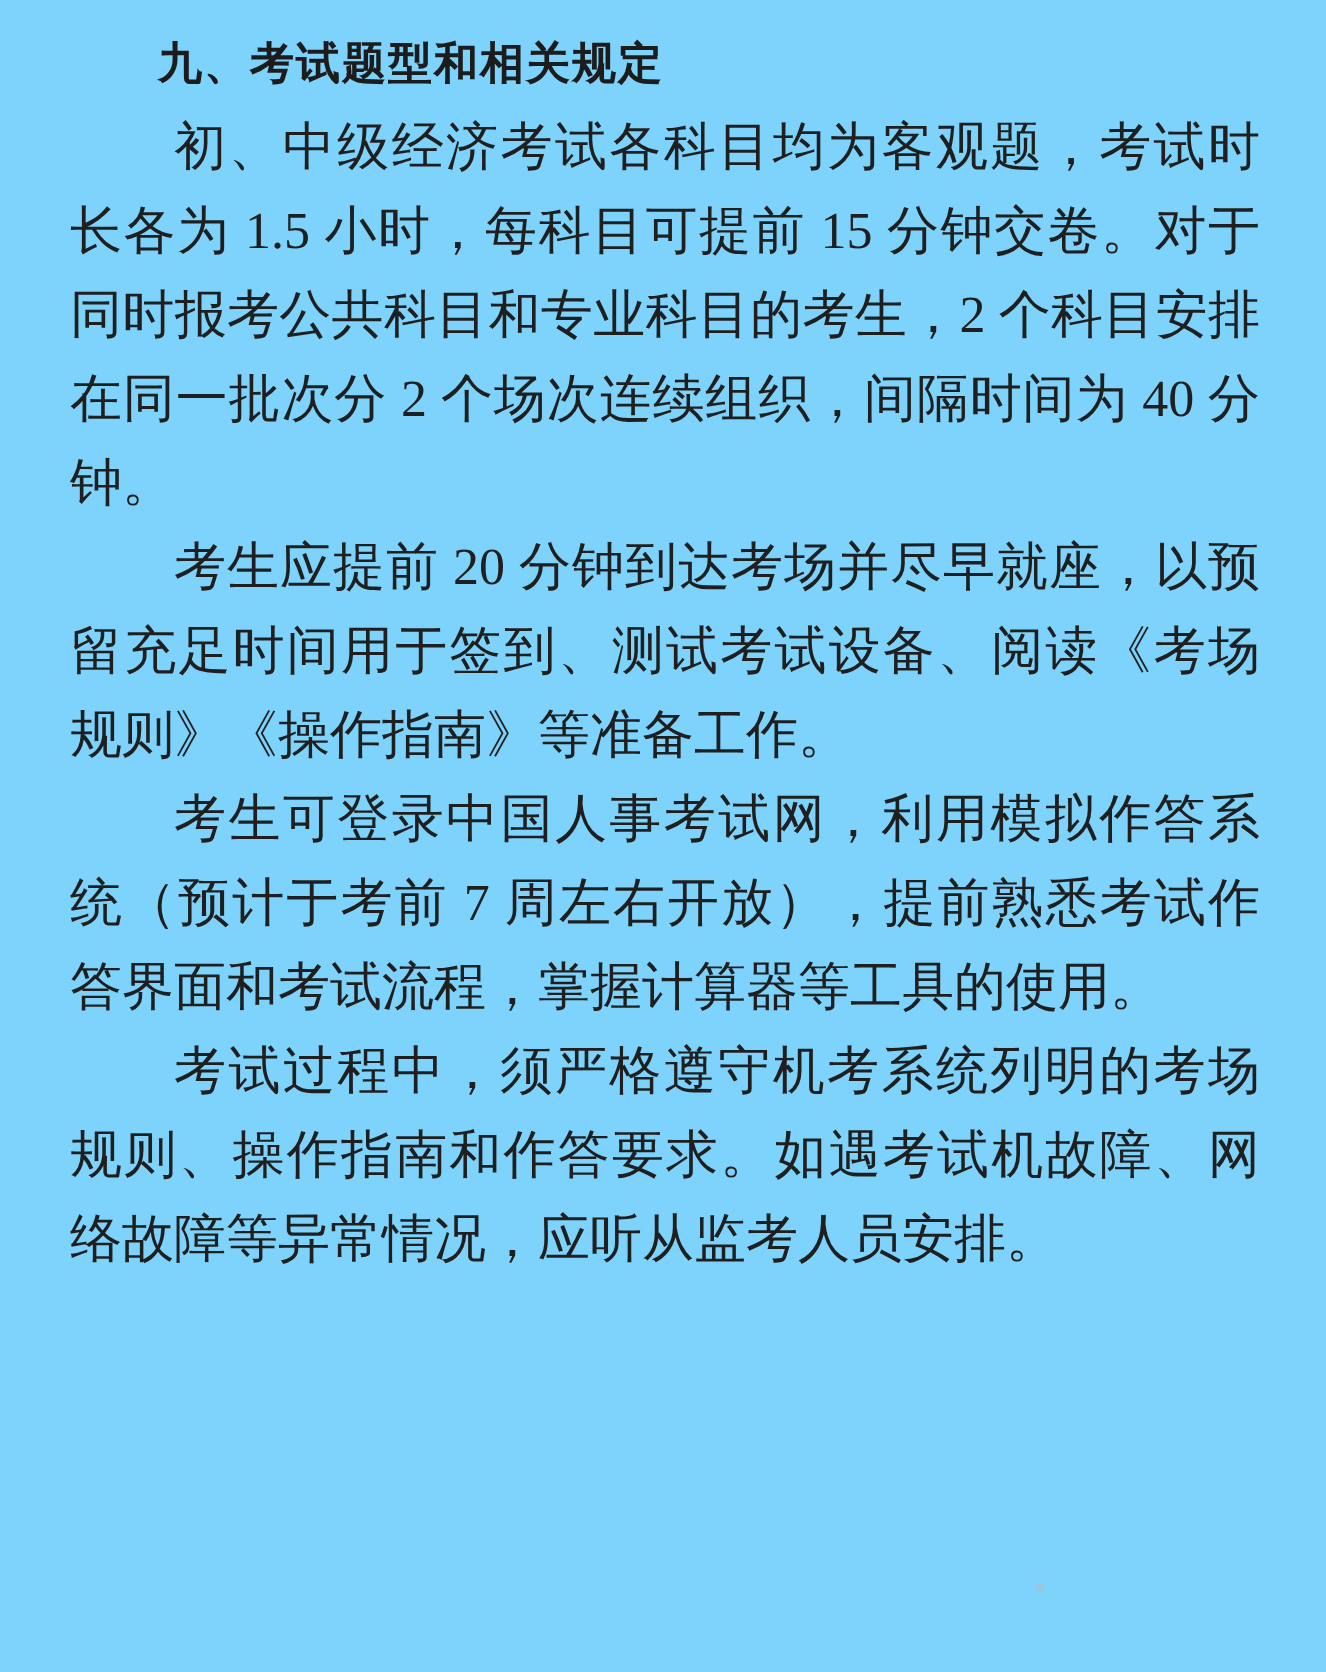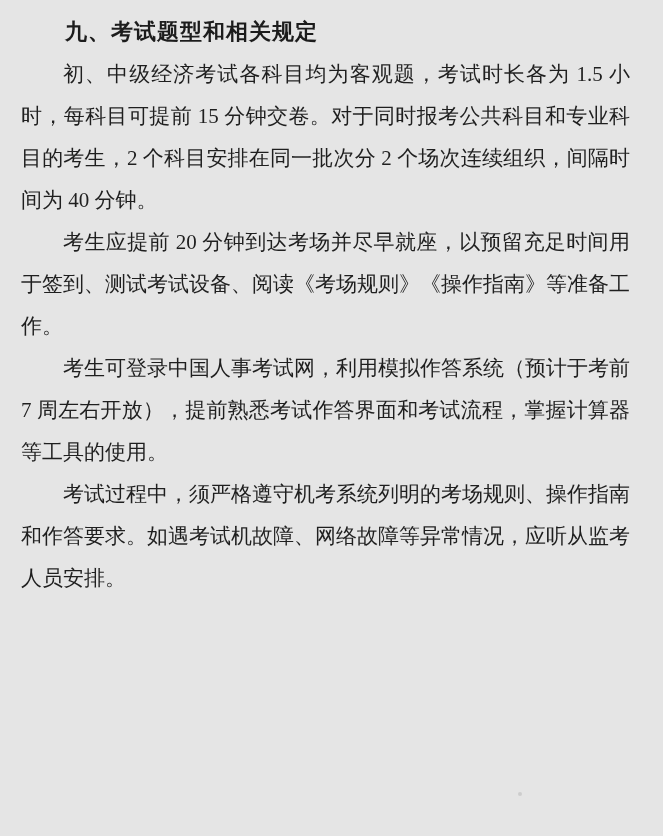--- a/index.html
+++ b/index.html
@@ -4,40 +4,40 @@
 <style>
   html, body {
     margin: 0;
     padding: 0;
     background: #ffffff;
   }
   .page {
     position: relative;
     width: 663px;
     height: 836px;
-    background: #e5e5e5;
+    background: #7dd3fc;
     overflow: hidden;
     box-sizing: border-box;
-    padding: 11px 33px 0 21px;
+    padding: 11px 33px 0 35px;
     font-family: "Liberation Serif", "DejaVu Serif", serif;
     color: #1f1f1f;
   }
   .doc-heading {
     margin: 0;
     font-family: "Liberation Sans", "DejaVu Sans", sans-serif;
     font-weight: 700;
     font-size: 22px;
     line-height: 42px;
     text-indent: 2em;
     color: #1c1c1c;
     letter-spacing: 1px;
   }
   .doc-paragraph {
     margin: 0;
-    font-size: 21px;
+    font-size: 26px;
     line-height: 42px;
     text-indent: 2em;
     text-align: justify;
     text-justify: inter-character;
     color: #1f1f1f;
   }
   .scan-speck {
     position: absolute;
     left: 518px;
     top: 792px;

